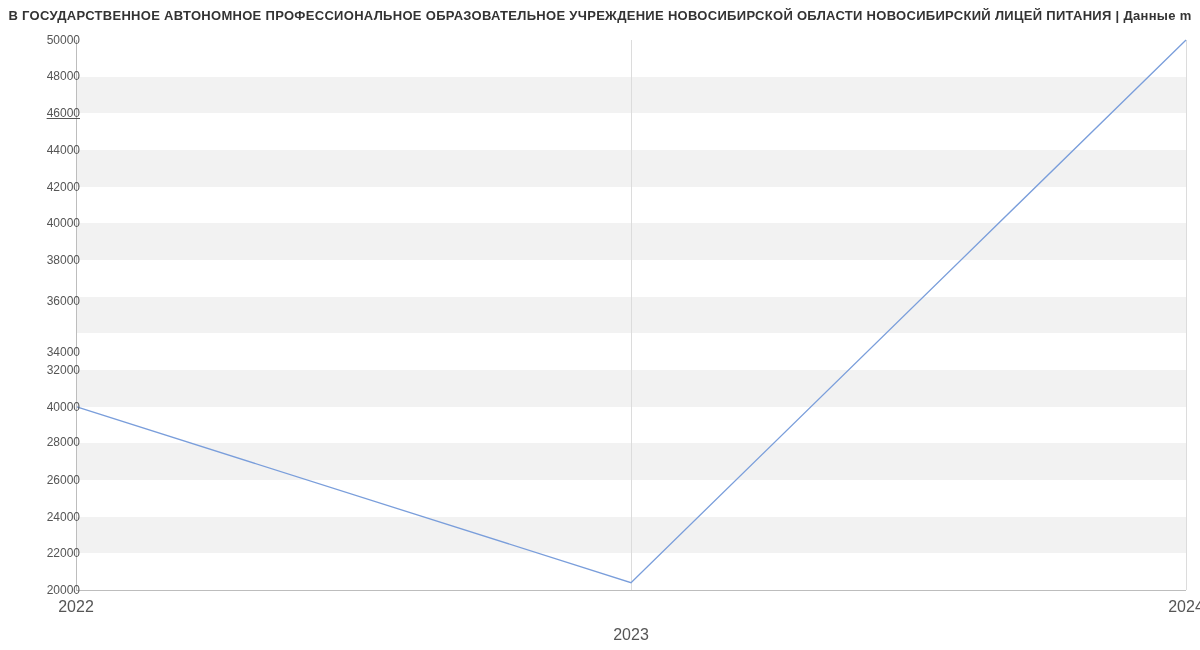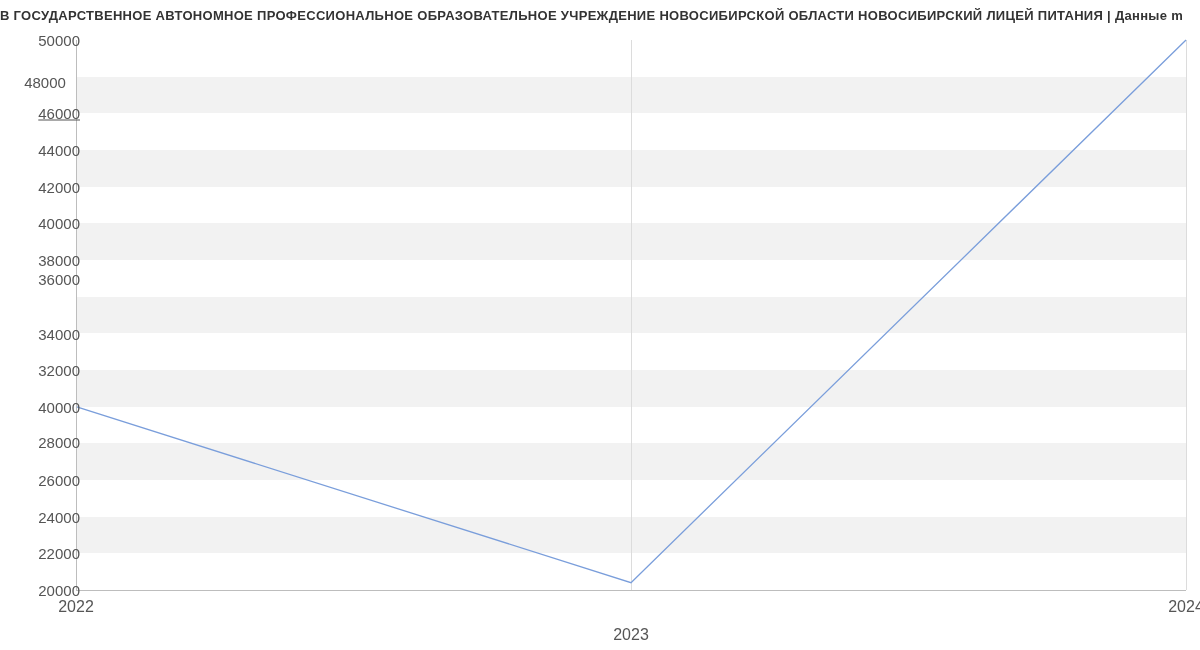--- a/index.html
+++ b/index.html
@@ -8,21 +8,21 @@
       height: 650px;
       font-family: Arial, Helvetica, sans-serif;
       background: #fff;
       position: relative;
       overflow: hidden;
     }
     .title {
       position: absolute;
       top: 8px;
       left: 0;
-      width: 1093px;
+      width: 1200px;
       text-align: center;
       font-size: 13px;
       font-weight: 600;
       color: #333;
       white-space: nowrap;
       letter-spacing: 0.3px;
     }
     .chart-area {
       position: absolute;
       left: 76px;
@@ -52,21 +52,21 @@
     }
     .axis-line {
       position: absolute;
       background: #bdbdbd;
     }
     .y-tick-label {
       position: absolute;
       right: 1120px;
       width: 70px;
       text-align: right;
-      font-size: 15px;
+      font-size: 12px;
       color: #555;
       transform: translateY(-50%);
     }
     .x-tick-label {
       position: absolute;
       font-size: 16px;
       color: #555;
       transform: translateX(-50%);
       top: 598px;
     }
@@ -109,24 +109,24 @@
   <div class="axis-line" style="left:0; top:550px; width:1110px; height:1px;"></div>
 </div>
 
 <div class="y-tick-label" style="top: 590px;">20000</div>
 <div class="y-tick-label" style="top: 553.333px;">22000</div>
 <div class="y-tick-label" style="top: 516.667px;">24000</div>
 <div class="y-tick-label" style="top: 480px;">26000</div>
 <div class="y-tick-label" style="top: 442px;">28000</div>
 <div class="y-tick-label" style="top: 406.667px;">40000</div>
 <div class="y-tick-label" style="top: 370px;">32000</div>
-<div class="y-tick-label" style="top: 334px;">34000</div>
-<div class="y-tick-label" style="top: 279px;">36000</div>
+<div class="y-tick-label" style="top: 352px;">34000</div>
+<div class="y-tick-label" style="top: 301px;">36000</div>
 <div class="y-tick-label" style="top: 260px;">38000</div>
 <div class="y-tick-label" style="top: 223.333px;">40000</div>
 <div class="y-tick-label" style="top: 186.667px;">42000</div>
 <div class="y-tick-label" style="top: 150px;">44000</div>
 <div class="y-tick-label" style="top: 113.333px; text-decoration: underline;">46000</div>
-<div class="y-tick-label" style="top: 82px; text-align: center;">48000</div>
+<div class="y-tick-label" style="top: 76px;">48000</div>
 <div class="y-tick-label" style="top: 40px;">50000</div>
 <div class="x-tick-label" style="left: 76px;">2022</div>
 <div class="x-tick-label" style="left: 631px; margin-top: 28px;">2023</div>
 <div class="x-tick-label" style="left: 1186px;">2024</div>
 
 </body></html>

